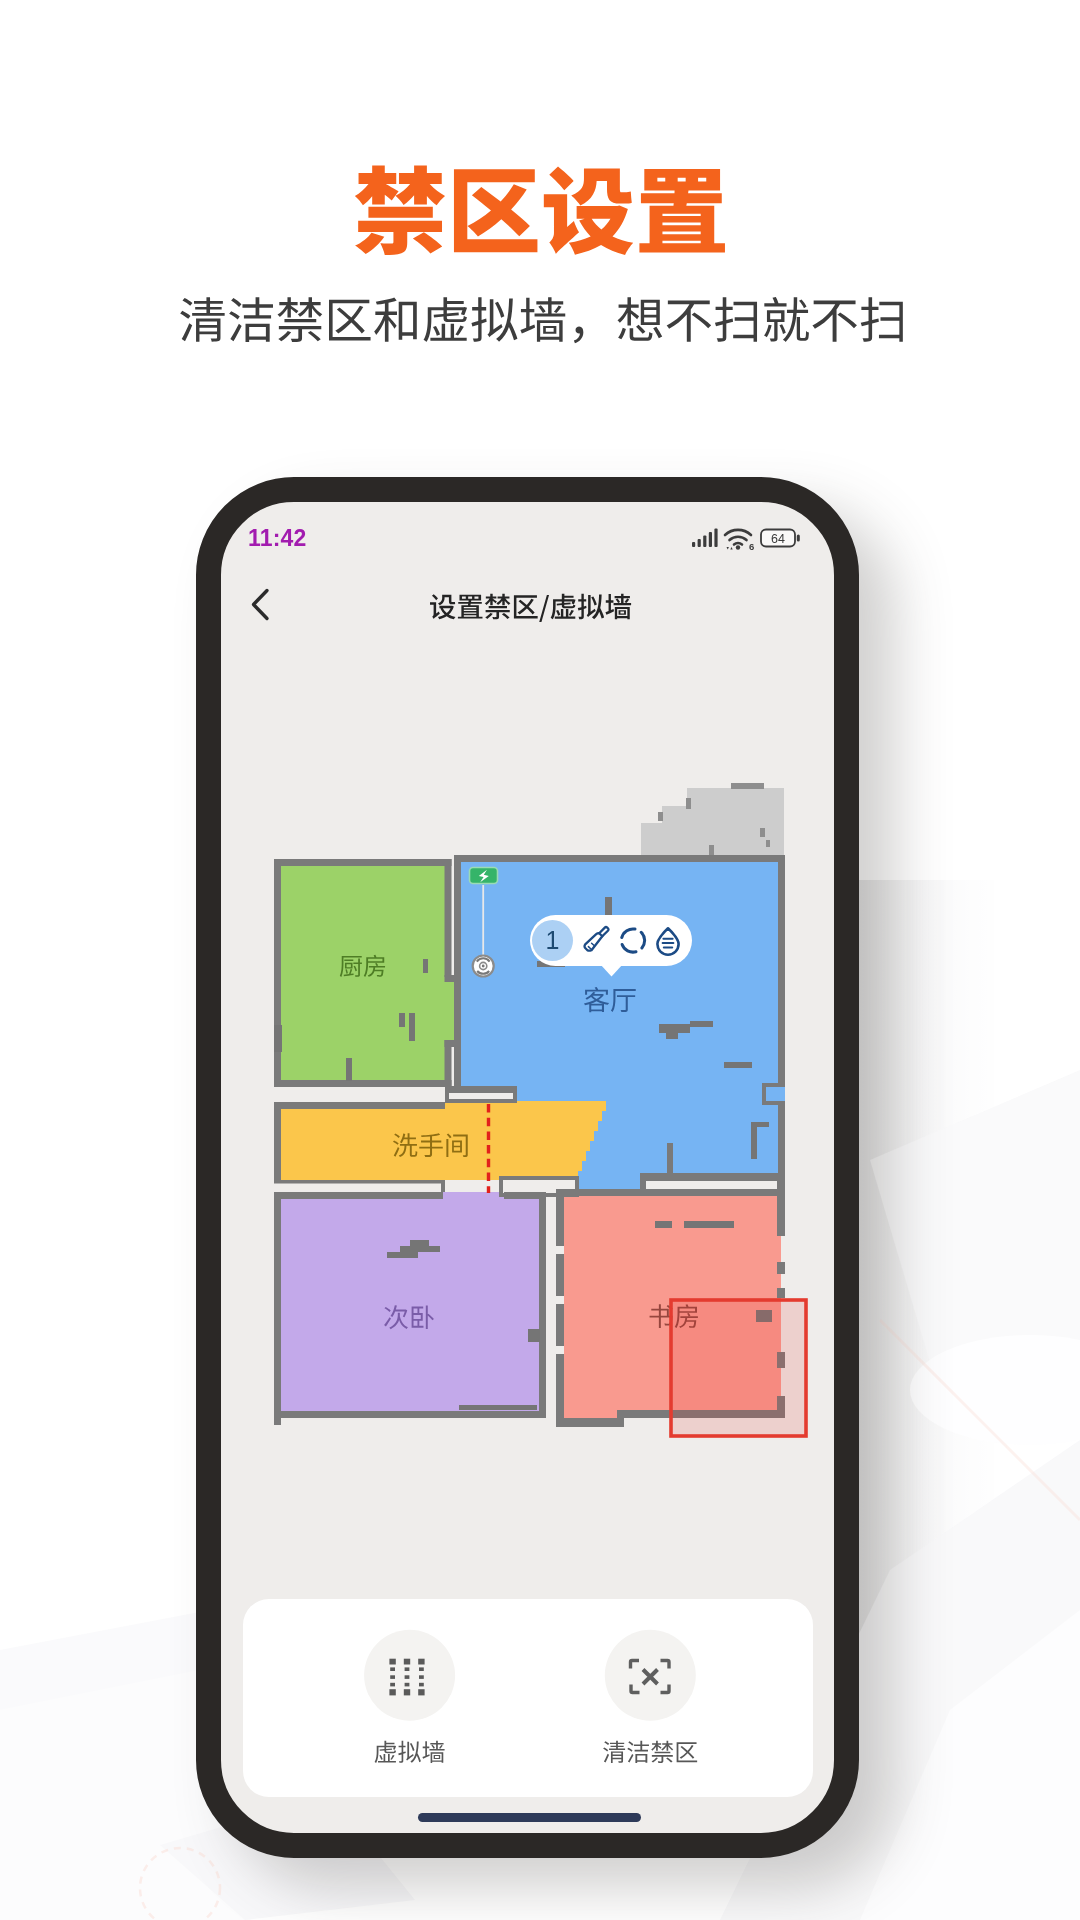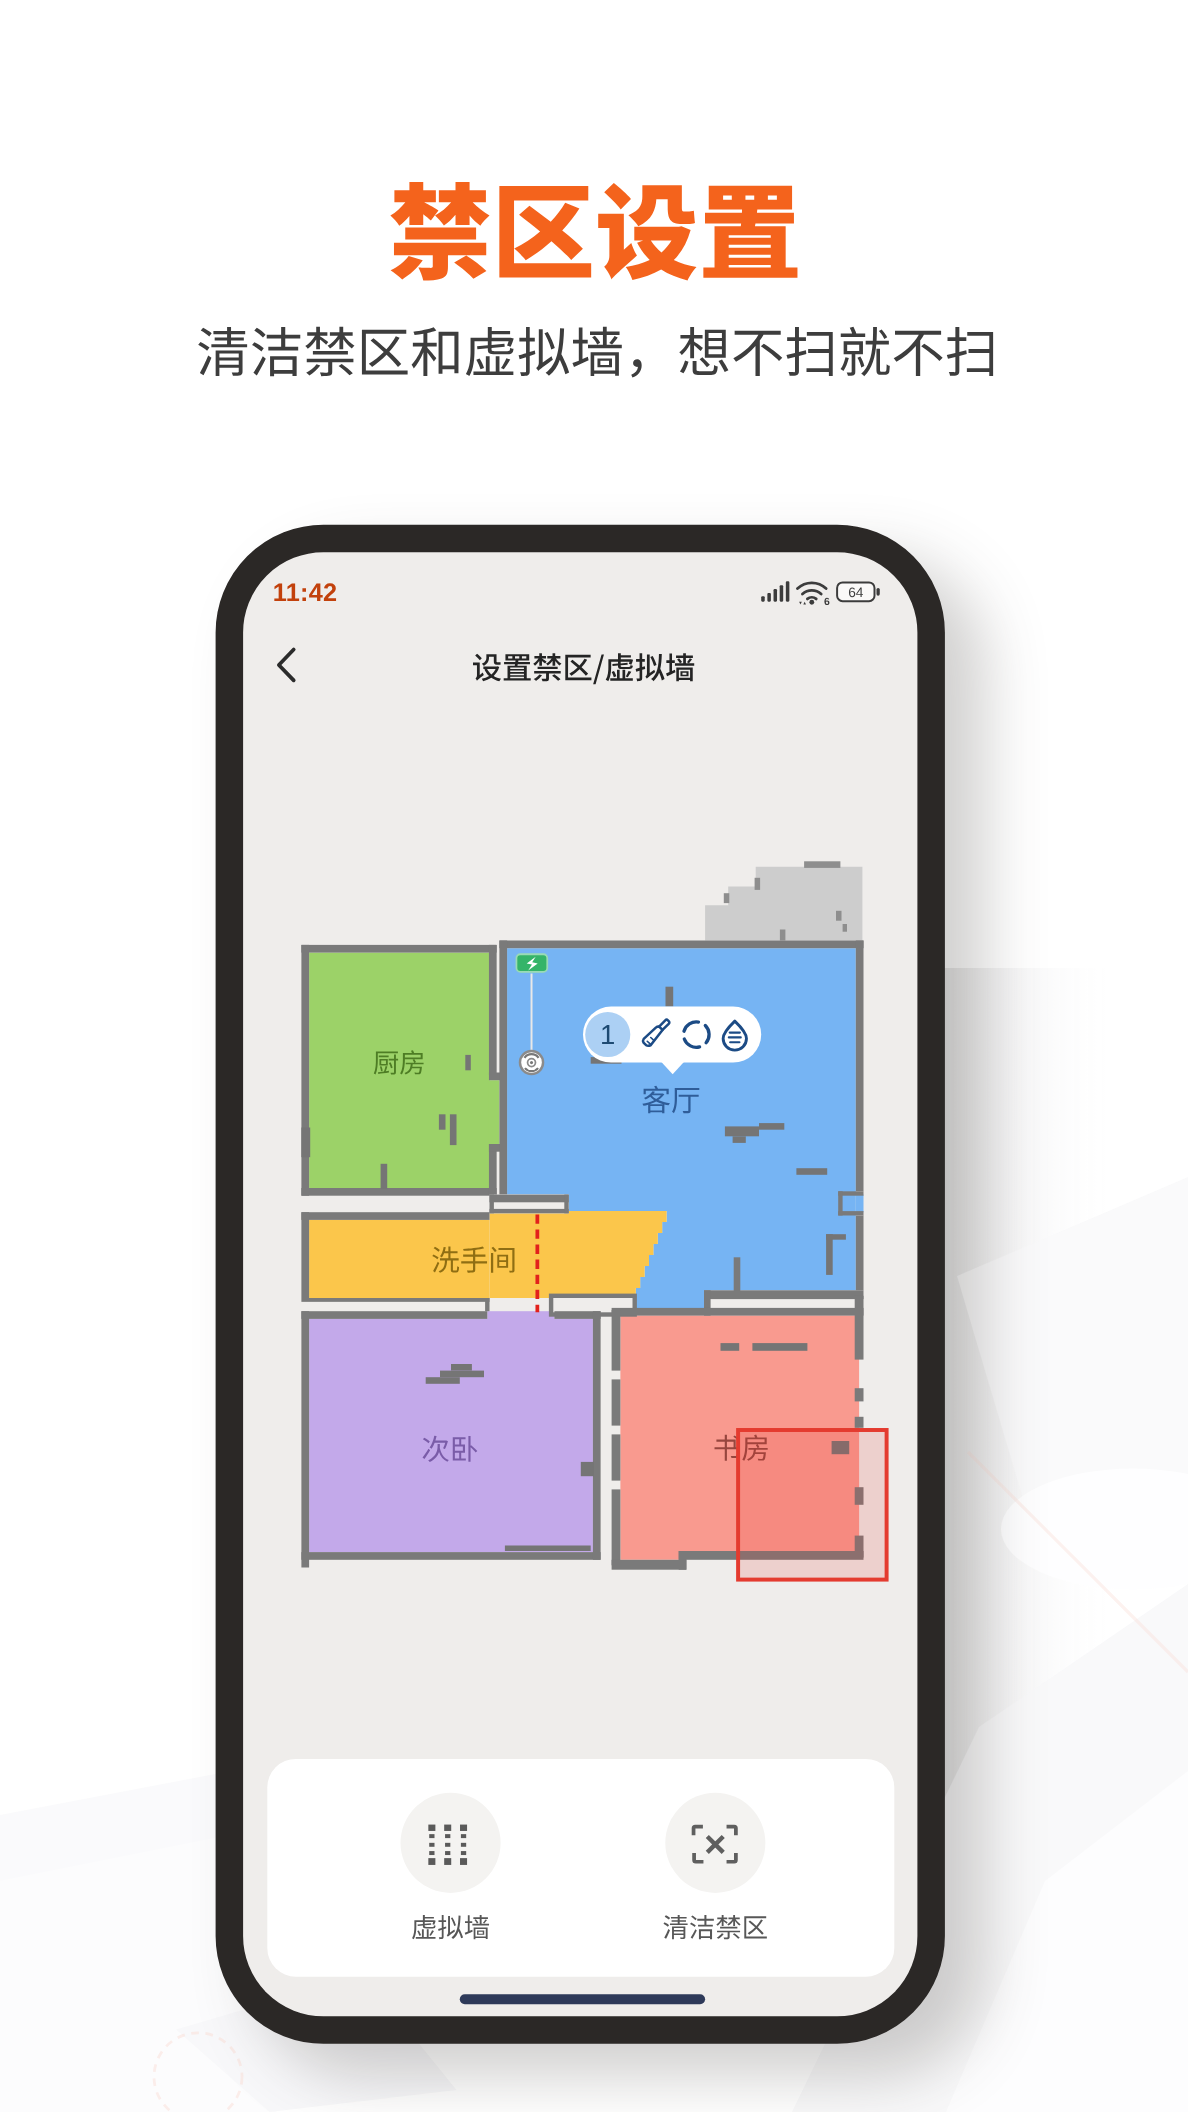--- a/index.html
+++ b/index.html
@@ -29,21 +29,21 @@
 </svg>
 
 <svg class="abs" style="left:0;top:0" width="1080" height="400" viewBox="0 0 1080 400">
 <path fill="#F4631C" transform="translate(353.0,246.0) scale(0.09400,-0.09400)" d="M637 79C703 33 786 -35 823 -80L949 -5C905 42 818 106 754 147ZM164 417V301H849V417ZM197 142C160 89 92 36 22 4C54 -17 109 -61 135 -86C205 -44 285 27 333 99ZM204 856V776H59V660H165C125 609 73 561 20 532C48 509 87 464 106 434C141 458 174 491 204 528V442H338V546C366 524 394 502 412 485L485 582C463 596 390 638 347 660H460V776H338V856ZM55 269V148H430V42C430 30 425 27 409 26C394 26 332 26 291 29C309 -6 330 -58 338 -96C410 -96 468 -95 515 -77C563 -59 577 -27 577 37V148H947V269ZM650 856V776H489V660H608C566 609 509 562 452 534C479 511 518 466 538 437C578 462 616 498 650 539V442H786V533C820 494 856 459 890 434C910 465 951 510 979 533C924 563 862 611 816 660H944V776H786V856Z M1934 817H1074V-67H1962V72H1216V678H1934ZM1265 539C1327 491 1398 434 1468 377C1391 311 1305 255 1218 213C1250 187 1305 131 1329 101C1412 150 1498 212 1578 285C1655 218 1724 154 1769 103L1882 212C1833 263 1761 324 1682 387C1744 453 1801 525 1848 600L1711 656C1673 592 1625 530 1571 473L1365 627Z M2088 758C2143 709 2216 638 2248 592L2347 692C2312 736 2235 802 2181 846ZM2030 550V411H2138V141C2138 93 2112 56 2088 38C2112 11 2148 -50 2159 -85C2178 -58 2215 -25 2405 146C2387 173 2362 228 2350 267L2278 202V550ZM2457 825V718C2457 652 2445 585 2322 536C2349 515 2401 458 2418 430C2551 490 2587 593 2592 691H2702V615C2702 501 2725 451 2841 451C2857 451 2883 451 2899 451C2923 451 2949 452 2966 460C2961 493 2958 543 2955 579C2941 574 2914 571 2897 571C2886 571 2865 571 2856 571C2841 571 2839 584 2839 613V825ZM2739 290C2713 246 2681 208 2642 175C2601 209 2566 247 2539 290ZM2379 425V290H2465L2406 270C2440 206 2480 150 2528 102C2460 70 2382 47 2296 34C2320 3 2349 -55 2361 -92C2466 -69 2559 -37 2639 10C2712 -37 2796 -72 2894 -95C2912 -56 2951 3 2981 34C2899 48 2825 71 2761 102C2834 174 2889 269 2924 393L2835 430L2811 425Z M3671 726H3758V686H3671ZM3454 726H3539V686H3454ZM3238 726H3322V686H3238ZM3155 428V30H3047V-70H3957V30H3843V428H3546L3551 456H3923V560H3565L3569 591H3905V820H3099V591H3421L3420 560H3063V456H3412L3409 428ZM3292 30V55H3699V30ZM3292 249H3699V222H3292ZM3292 318V343H3699V318ZM3292 154H3699V125H3292Z"></path>
 
 <path fill="#3D3D3D" transform="translate(178.5,338.0) scale(0.04860,-0.04860)" d="M82 772C137 742 207 695 241 662L287 721C252 752 181 796 126 823ZM35 506C93 475 166 427 201 394L246 453C209 486 135 531 78 559ZM66 -21 134 -66C182 28 240 154 282 261L222 305C175 190 111 57 66 -21ZM431 212H793V134H431ZM431 268V342H793V268ZM575 840V762H319V704H575V640H343V585H575V516H281V458H950V516H649V585H888V640H649V704H913V762H649V840ZM361 400V-79H431V77H793V5C793 -7 788 -11 774 -12C760 -13 712 -13 662 -11C671 -29 680 -57 684 -76C755 -76 800 -76 828 -64C856 -53 864 -33 864 4V400Z M1083 774C1143 737 1214 681 1246 640L1295 694C1262 734 1191 788 1131 822ZM1042 499C1105 467 1180 417 1217 382L1261 440C1224 477 1147 523 1085 552ZM1067 -19 1131 -67C1186 24 1250 144 1299 246L1243 293C1189 183 1117 55 1067 -19ZM1586 840V692H1316V621H1586V470H1346V400H1905V470H1663V621H1944V692H1663V840ZM1379 293V-81H1454V-35H1798V-77H1876V293ZM1454 33V225H1798V33Z M2661 108C2734 57 2823 -18 2865 -66L2927 -25C2882 23 2791 95 2719 144ZM2180 389V325H2835V389ZM2248 142C2203 80 2128 20 2054 -20C2072 -31 2100 -54 2114 -67C2186 -23 2267 48 2318 120ZM2242 841V739H2074V676H2219C2174 599 2103 522 2037 483C2052 471 2073 448 2084 431C2140 470 2197 535 2242 605V424H2312V602C2354 570 2404 528 2427 507L2468 558C2443 577 2350 643 2312 666V676H2451V739H2312V841ZM2065 245V180H2466V1C2466 -11 2462 -15 2446 -16C2429 -17 2373 -17 2311 -15C2321 -35 2332 -61 2336 -81C2415 -81 2467 -81 2499 -70C2532 -60 2542 -41 2542 0V180H2938V245ZM2676 841V739H2498V676H2649C2601 601 2525 526 2454 489C2469 477 2490 453 2500 437C2562 476 2627 542 2676 614V424H2747V610C2795 542 2857 475 2910 437C2921 453 2943 477 2958 489C2892 528 2816 603 2768 676H2924V739H2747V841Z M3927 786H3097V-50H3952V22H3171V713H3927ZM3259 585C3337 521 3424 445 3505 369C3420 283 3324 207 3226 149C3244 136 3273 107 3286 92C3380 154 3472 231 3558 319C3645 236 3722 155 3772 92L3833 147C3779 210 3698 291 3609 374C3681 455 3747 544 3802 637L3731 665C3683 580 3623 498 3555 422C3474 496 3389 568 3313 629Z M4531 747V-35H4604V47H4827V-28H4903V747ZM4604 119V675H4827V119ZM4439 831C4351 795 4193 765 4060 747C4068 730 4078 704 4081 687C4134 693 4191 701 4247 711V544H4050V474H4228C4182 348 4102 211 4026 134C4039 115 4058 86 4067 64C4132 133 4198 248 4247 366V-78H4321V363C4364 306 4420 230 4443 192L4489 254C4465 285 4358 411 4321 449V474H4496V544H4321V726C4384 739 4442 754 4489 772Z M5237 227C5270 171 5303 95 5315 47L5381 73C5368 120 5332 193 5298 248ZM5799 255C5776 200 5732 120 5698 70L5751 49C5788 95 5834 168 5872 230ZM5129 635V395C5129 267 5121 88 5042 -40C5060 -47 5092 -67 5106 -79C5189 55 5203 256 5203 395V571H5452V496L5251 478L5257 423L5452 441V416C5452 344 5481 327 5591 327C5615 327 5796 327 5822 327C5902 327 5924 348 5933 430C5914 433 5886 442 5870 452C5865 394 5858 385 5815 385C5776 385 5623 385 5594 385C5533 385 5522 390 5522 416V447L5768 470L5763 523L5522 502V571H5841C5832 541 5822 512 5812 490L5879 468C5898 507 5920 568 5937 622L5881 638L5868 635H5526V701H5869V763H5526V840H5452V635ZM5600 293V5H5486V293H5415V5H5183V-59H5930V5H5670V293Z M6512 722C6566 625 6620 497 6639 418L6705 447C6686 526 6629 651 6573 746ZM6167 839V638H6042V568H6167V349C6114 333 6066 319 6028 309L6047 235L6167 274V9C6167 -5 6162 -9 6150 -9C6138 -10 6099 -10 6056 -9C6065 -29 6075 -60 6077 -78C6140 -78 6179 -76 6203 -64C6227 -52 6236 -32 6236 9V297L6341 332L6331 400L6236 370V568H6331V638H6236V839ZM6803 814C6791 415 6751 136 6534 -19C6552 -32 6585 -61 6595 -76C6693 3 6757 102 6799 225C6844 128 6885 22 6903 -48L6974 -14C6950 74 6887 216 6828 328C6859 464 6872 624 6879 812ZM6397 15V17L6398 14C6417 39 6445 64 6669 226C6661 241 6650 270 6644 290L6479 174V798H6406V165C6406 117 6375 84 6356 71C6369 58 6389 30 6397 15Z M7558 205H7719V129H7558ZM7503 247V87H7775V247ZM7403 644C7440 604 7481 548 7499 512L7554 545C7536 582 7493 635 7455 673ZM7822 671C7798 631 7755 576 7723 541L7776 513C7809 547 7849 595 7882 643ZM7605 841V754H7363V690H7605V505H7326V440H7958V505H7676V690H7916V754H7676V841ZM7375 367V-79H7442V-35H7834V-76H7904V367ZM7442 25V307H7834V25ZM7035 163 7064 91C7143 126 7243 171 7338 216L7323 280L7223 238V530H7321V599H7223V828H7154V599H7046V530H7154V209C7109 191 7068 175 7035 163Z M8157 -107C8262 -70 8330 12 8330 120C8330 190 8300 235 8245 235C8204 235 8169 210 8169 163C8169 116 8203 92 8244 92L8261 94C8256 25 8212 -22 8135 -54Z M9283 200V40C9283 -38 9311 -59 9421 -59C9443 -59 9605 -59 9629 -59C9721 -59 9743 -28 9753 98C9732 102 9702 113 9685 126C9680 23 9673 10 9624 10C9587 10 9452 10 9425 10C9367 10 9356 14 9356 41V200ZM9414 234C9461 188 9521 124 9551 86L9606 131C9575 168 9513 230 9466 273ZM9767 201C9807 135 9859 47 9883 -5L9953 29C9928 80 9874 167 9833 230ZM9141 212C9122 145 9087 59 9046 6L9112 -28C9153 28 9186 118 9206 186ZM9581 574H9831V480H9581ZM9581 421H9831V326H9581ZM9581 725H9831V633H9581ZM9512 787V265H9903V787ZM9238 838V690H9055V625H9225C9181 523 9106 419 9032 367C9048 354 9070 330 9082 313C9137 360 9194 436 9238 519V255H9310V498C9354 462 9410 413 9436 387L9477 448C9451 469 9350 543 9310 569V625H9469V690H9310V838Z M10559 478C10678 398 10828 280 10899 203L10960 261C10885 338 10733 450 10615 526ZM10069 770V693H10514C10415 522 10243 353 10044 255C10060 238 10083 208 10095 189C10234 262 10358 365 10459 481V-78H10540V584C10566 619 10589 656 10610 693H10931V770Z M11198 837V644H11051V574H11198V351L11038 315L11060 242L11198 277V12C11198 -2 11193 -6 11179 -7C11166 -7 11122 -7 11075 -6C11085 -25 11096 -56 11098 -75C11167 -75 11209 -74 11235 -61C11261 -50 11272 -30 11272 13V296L11411 333L11402 402L11272 369V574H11403V644H11272V837ZM11420 746V676H11832V428H11444V353H11832V67H11413V-4H11832V-77H11904V746Z M12174 508H12399V388H12174ZM12721 432V52C12721 -11 12728 -27 12744 -40C12760 -52 12785 -56 12806 -56C12819 -56 12856 -56 12870 -56C12889 -56 12913 -54 12927 -46C12943 -40 12953 -27 12960 -7C12965 13 12969 66 12971 111C12951 117 12926 130 12912 143C12911 92 12910 51 12907 34C12904 18 12900 9 12893 6C12887 2 12874 1 12863 1C12850 1 12829 1 12820 1C12810 1 12802 3 12795 6C12790 10 12788 23 12788 44V432ZM12142 274C12123 191 12092 108 12050 52C12065 44 12092 25 12104 15C12145 76 12183 170 12205 260ZM12366 261C12398 206 12427 131 12438 82L12495 109C12484 157 12453 230 12420 285ZM12768 764C12809 719 12852 655 12869 614L12923 648C12904 688 12860 750 12819 793ZM12108 570V327H12258V2C12258 -8 12255 -11 12245 -11C12235 -12 12202 -12 12165 -11C12175 -29 12185 -55 12188 -74C12240 -74 12274 -73 12297 -63C12320 -52 12326 -33 12326 0V327H12469V570ZM12222 826C12238 793 12256 752 12267 717H12054V650H12511V717H12345C12333 753 12311 803 12291 842ZM12659 838C12659 758 12659 670 12654 581H12520V512H12649C12632 300 12582 90 12437 -36C12456 -47 12480 -66 12492 -81C12645 58 12699 285 12719 512H12954V581H12724C12729 670 12730 757 12731 838Z M13559 478C13678 398 13828 280 13899 203L13960 261C13885 338 13733 450 13615 526ZM13069 770V693H13514C13415 522 13243 353 13044 255C13060 238 13083 208 13095 189C13234 262 13358 365 13459 481V-78H13540V584C13566 619 13589 656 13610 693H13931V770Z M14198 837V644H14051V574H14198V351L14038 315L14060 242L14198 277V12C14198 -2 14193 -6 14179 -7C14166 -7 14122 -7 14075 -6C14085 -25 14096 -56 14098 -75C14167 -75 14209 -74 14235 -61C14261 -50 14272 -30 14272 13V296L14411 333L14402 402L14272 369V574H14403V644H14272V837ZM14420 746V676H14832V428H14444V353H14832V67H14413V-4H14832V-77H14904V746Z"></path>
 </svg>
 
 <div class="abs" style="left:196px;top:477px;width:613px;height:1331px;background:#EFEDEB;border:25px solid #2B2826;border-radius:98px;box-shadow:36px 30px 55px rgba(72,68,64,0.25);"></div>
 
-<div class="abs" style="left:248px;top:525px;font-size:23px;font-weight:600;color:#c2410c;letter-spacing:0.2px;">11:42</div>
+<div class="abs" style="left:248px;top:525px;font-size:23px;font-weight:600;color:#a21caf;letter-spacing:0.2px;">11:42</div>
 
 <svg class="abs" style="left:690px;top:525px" width="115" height="26" viewBox="0 0 115 26">
 
 <g fill="#3C3C3C">
 <rect x="2" y="17" width="3.2" height="5" rx="1"></rect>
 <rect x="7.6" y="14" width="3.2" height="8" rx="1"></rect>
 <rect x="13.2" y="10.5" width="3.2" height="11.5" rx="1"></rect>
 <rect x="18.8" y="7" width="3.2" height="15" rx="1"></rect>
 <rect x="24.4" y="3.5" width="3.2" height="18.5" rx="1"></rect>
 </g>

